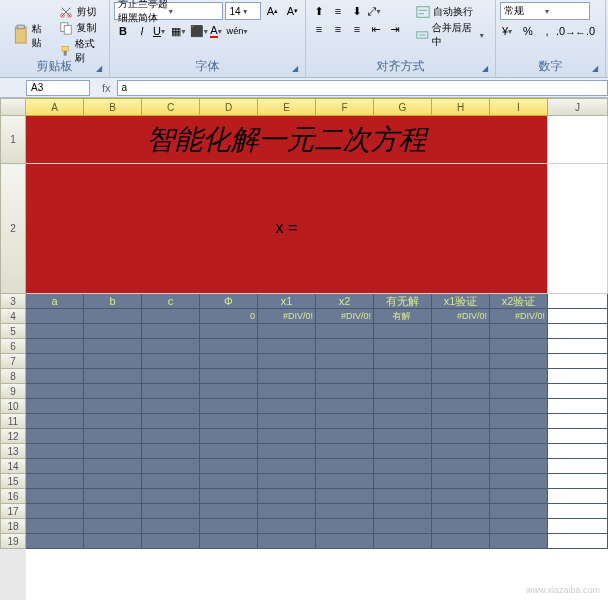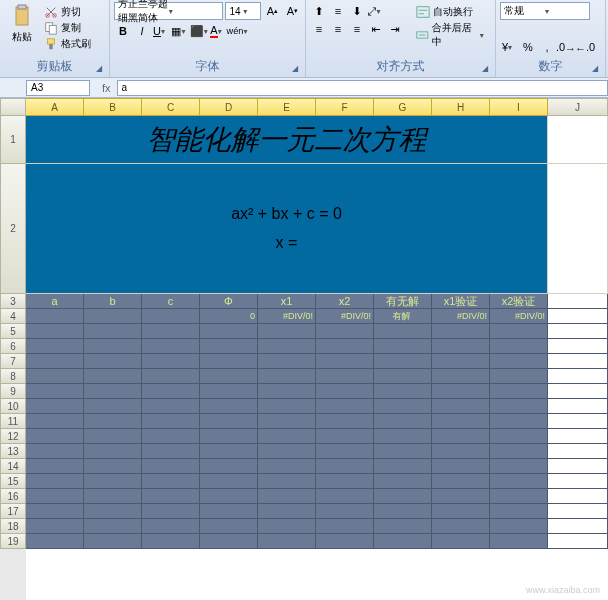--- a/index.html
+++ b/index.html
@@ -1,21 +1,21 @@
 <!DOCTYPE html>
 <html><head>
 <meta charset="utf-8">
 <style>
 *{margin:0;padding:0;box-sizing:border-box;font-family:"Microsoft YaHei",SimSun,sans-serif}
 body{width:608px;height:600px;background:#fff;overflow:hidden;font-size:11px}
 .ribbon{background:linear-gradient(#e8eef7,#d4dff0);height:78px;border-bottom:1px solid #a9bad1;display:flex}
 .rgroup{border-right:1px solid #b8c8dc;padding:2px 4px;display:flex;flex-direction:column;position:relative}
 .rgroup-label{position:absolute;bottom:2px;left:50%;transform:translateX(-50%);font-size:12px;color:#4a6b99}
 .glauncher{position:absolute;bottom:3px;right:3px;width:10px;height:10px;font-size:8px;color:#4a6b99;cursor:pointer}
-.big-btn{display:flex;flex-direction:column;align-items:center;padding:2px 6px;cursor:pointer}
+.big-btn{display:flex;flex-direction:row;align-items:center;padding:2px 6px;cursor:pointer}
 .big-btn svg{width:24px;height:24px}
 .big-btn span{font-size:10px;margin-top:2px}
 .small-btns{display:flex;flex-direction:column;gap:0;padding:2px}
 .sbtn{display:flex;align-items:center;gap:3px;font-size:10px;cursor:pointer;padding:1px 2px}
 .sbtn svg{width:14px;height:14px}
 .font-top{display:flex;gap:2px;align-items:center;margin-bottom:2px}
 .combo{background:#fff;border:1px solid #8ba3c4;height:18px;display:flex;align-items:center;padding:0 3px;font-size:10px}
 .combo span{flex:1}
 .drop{width:8px;font-size:8px;color:#555}
 .btn-row{display:flex;gap:1px;align-items:center}
@@ -31,21 +31,21 @@
 .rh.tall1{height:48px}
 .rh.tall2{height:130px}
 .grid{flex:1;overflow:hidden}
 .colh-row{display:flex;height:18px}
 .ch{width:58px;background:linear-gradient(#fef5ab,#f8dd6b);border:1px solid #c9a934;border-left:none;font-size:10px;display:flex;align-items:center;justify-content:center;color:#6b5518}
 .ch.blue{background:linear-gradient(#f5f5f0,#dedecf);border-color:#b5b59f;color:#555}
 .row{display:flex;height:15px}
 .row.tall1{height:48px}
 .row.tall2{height:130px}
 .cell{width:58px;border-right:1px solid #d0d0c4;border-bottom:1px solid #d0d0c4;font-size:10px;display:flex;align-items:center;justify-content:center;overflow:hidden}
-.merged{width:522px;background:#0369a1;display:flex;align-items:center;justify-content:center}
+.merged{width:522px;background:#b91c1c;display:flex;align-items:center;justify-content:center}
 .title-txt{font-family:"STXingkai","KaiTi",cursive;font-size:28px;font-style:italic;color:#000}
 .formula-box{font-family:"Cambria Math",serif;font-size:16px;text-align:center;line-height:1.8}
 .frac{display:inline-flex;flex-direction:column;align-items:center;vertical-align:middle}
 .frac-top{border-bottom:1px solid #000;padding:0 4px}
 .sqrt{border-top:1px solid #000;padding-left:2px}
 .dark{background:#6b7a94;color:#d8e890}
 .dark .cell{border-color:#4a5870}
 .hdr{color:#d8e890;font-size:11px}
 .val{color:#d8e890;font-size:9px;justify-content:flex-end;padding-right:2px}
 .ch.last{width:60px}
@@ -166,21 +166,21 @@
             <span>合并后居中</span>
             <span class="drop">▾</span>
           </div>
       </div>
     </div>
     <span class="rgroup-label">对齐方式</span>
     <span class="glauncher">◢</span>
   </div>
 
   <div class="rgroup" style="width:110px">
-    <div class="combo" style="width:90px;margin-bottom:18px">
+    <div class="combo" style="width:90px;margin-bottom:2px">
         <span>常规</span>
         <span class="drop">▾</span>
       </div>
     <div class="btn-row">
       <div class="tbtn">¥<span class="drop">▾</span></div>
       <div class="tbtn">%</div>
       <div class="tbtn">,</div>
       <div class="tbtn">.0→</div>
       <div class="tbtn">←.0</div>
     </div>
@@ -237,21 +237,20 @@
     </div>
     <div class="row tall1">
       <div class="cell merged">
           <span class="title-txt">智能化解一元二次方程</span>
         </div>
       <div class="cell last"></div>
     </div>
     <div class="row tall2">
       <div class="cell merged">
         <div class="formula-box">
-          <div>ax² + bx + c = 0</div>
           <div>
             <span>x =</span>
           </div>
         </div>
       </div>
       <div class="cell last"></div>
     </div>
     <div class="row dark">
       <div class="cell hdr">a</div>
       <div class="cell hdr">b</div>

